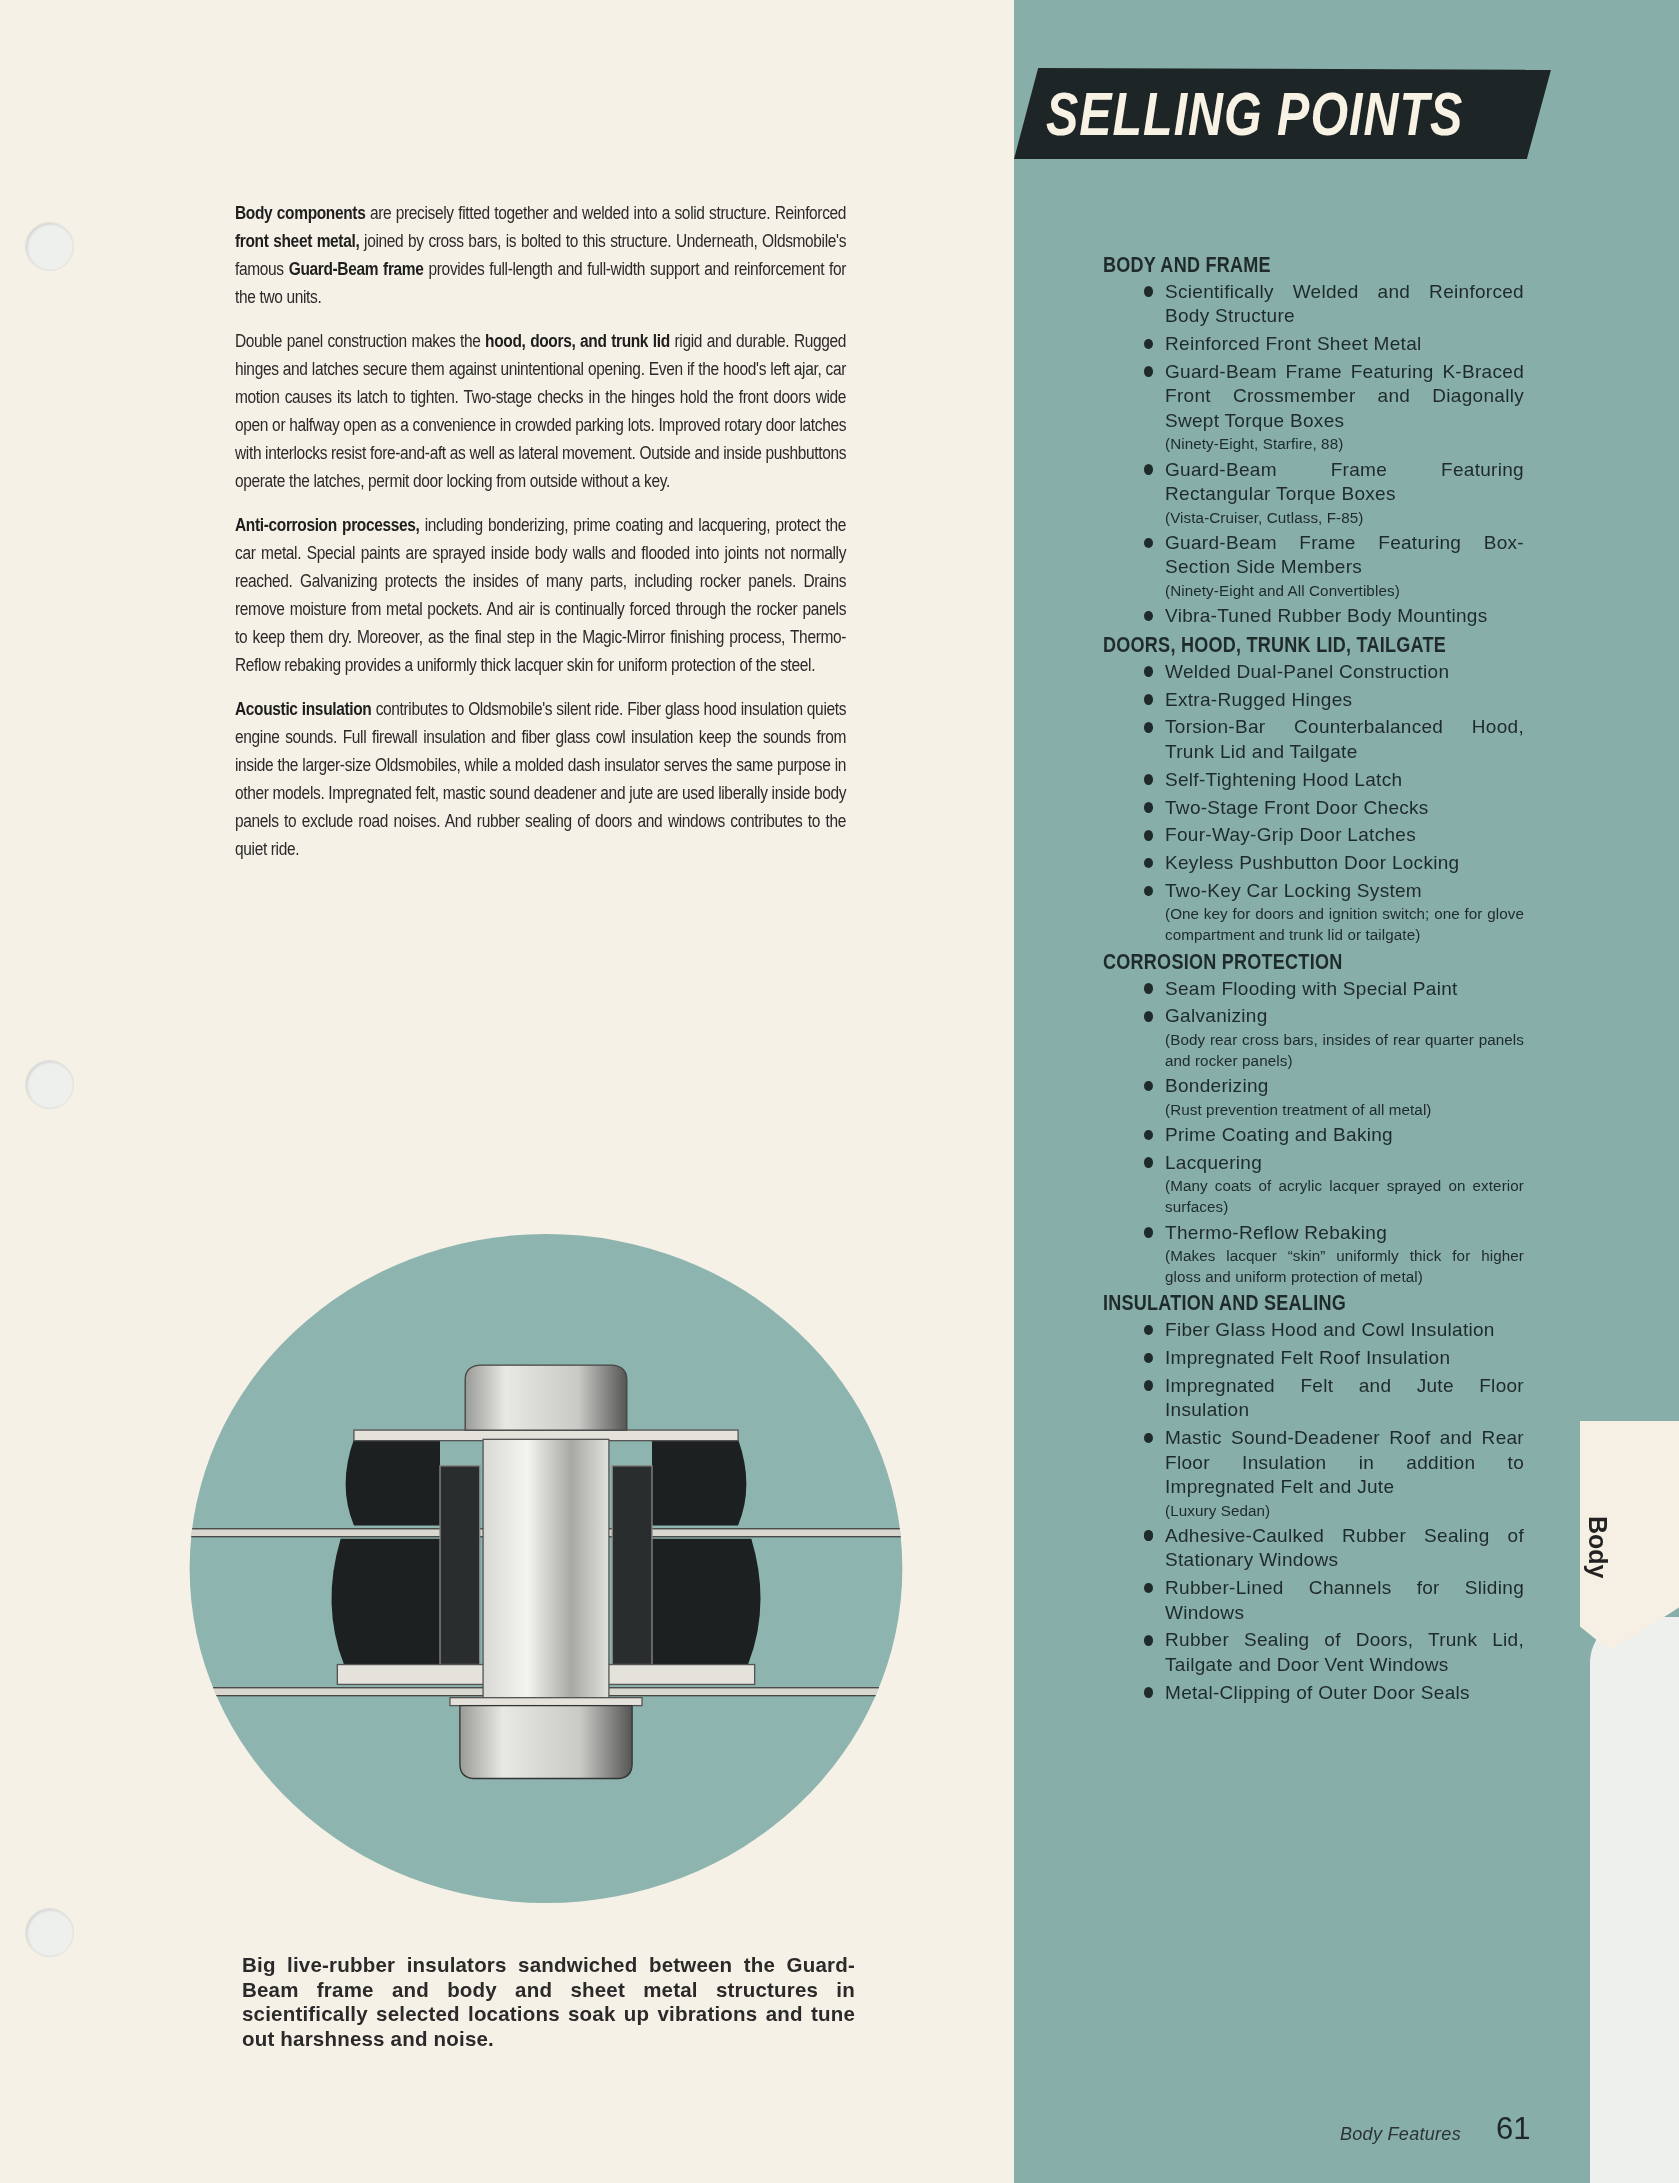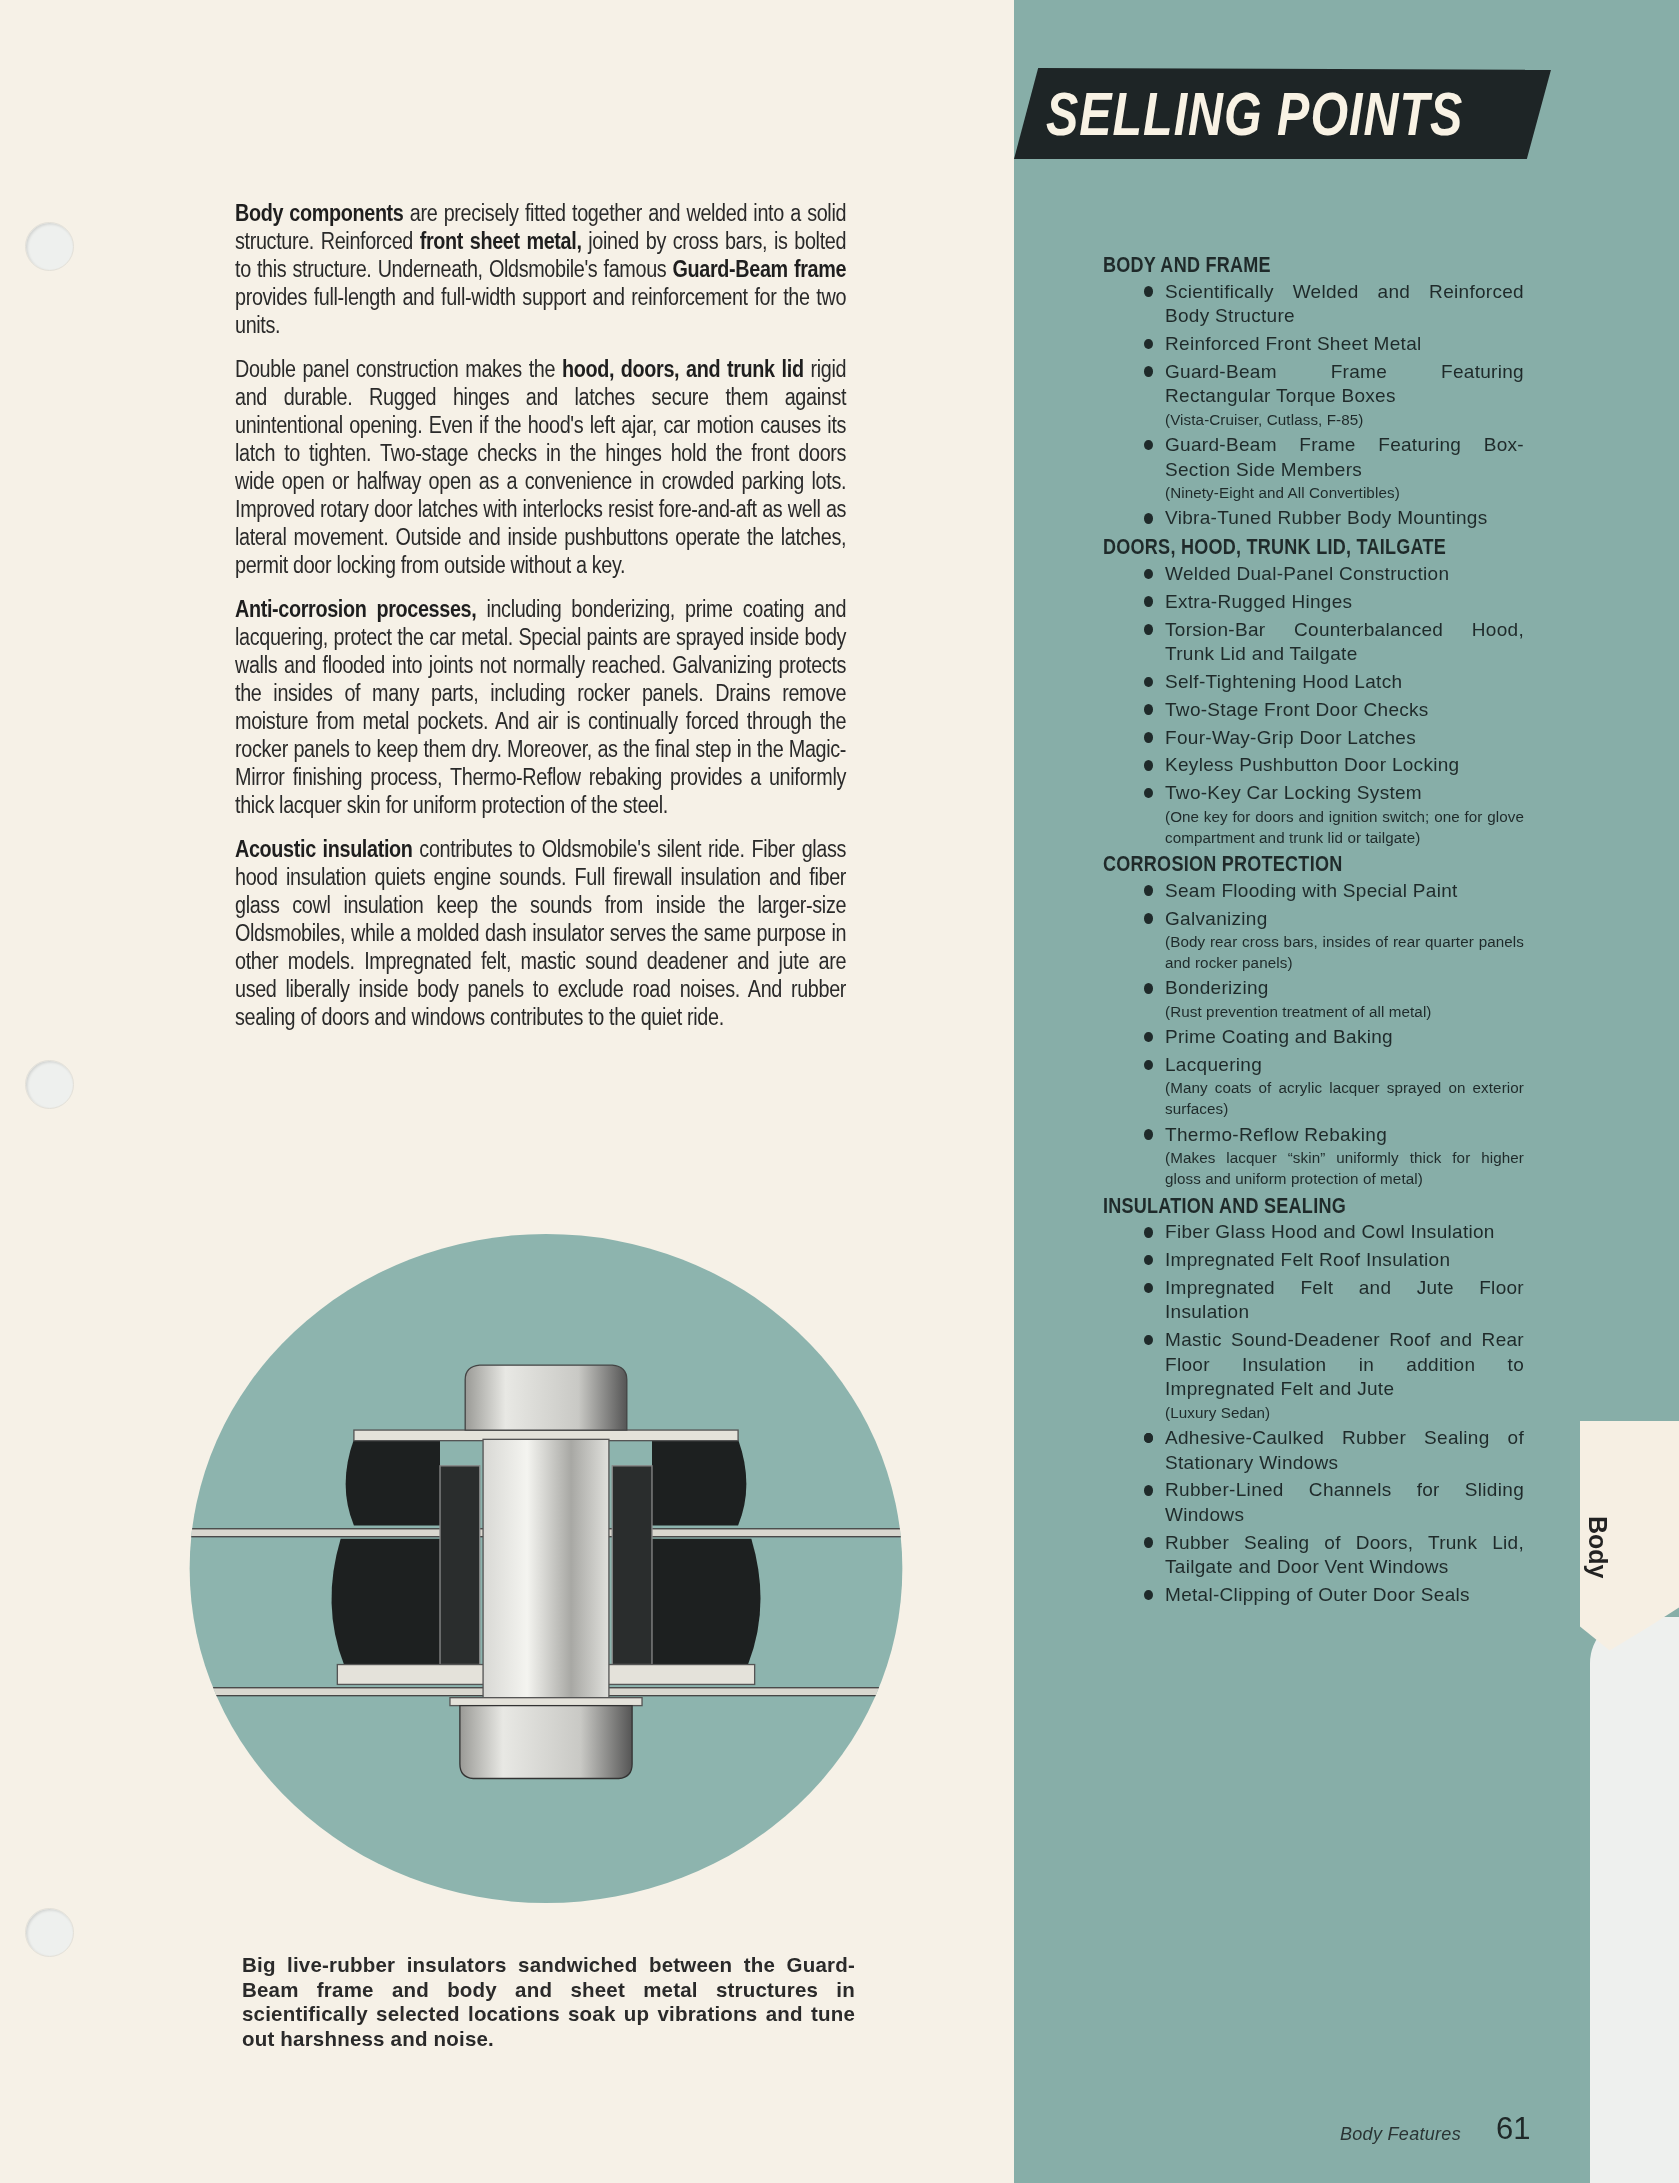--- a/index.html
+++ b/index.html
@@ -15,21 +15,21 @@
     background: #f6f1e7;
   }
   .hole {
     position: absolute; width: 49px; height: 49px; border-radius: 50%;
     background: #eef0ee; box-shadow: inset 1.3px 1.3px 2.7px rgba(0,0,0,0.12);
     border: 0.7px solid #e3e0d8;
   }
   .body-col {
     position: absolute; left: 235px; top: 199px; width: 611px;
     font-family: "Liberation Sans Narrow", "Liberation Sans", sans-serif;
-    font-size: 23px; line-height: 28px; color: #2a2a2a;
+    font-size: 18px; line-height: 28px; color: #2a2a2a;
     text-align: justify; letter-spacing: -0.4px;
   }
   .body-col p { margin-bottom: 16px; transform: scaleX(0.86); transform-origin: left top; width: 116.3%; }
   .body-col b { font-weight: bold; color: #1e1e1e; }
 
   .illustration {
     position: absolute; left: 188px; top: 1234px; width: 716px; height: 669px;
   }
   .caption {
     position: absolute; left: 242px; top: 1953px; width: 613px;
@@ -176,20 +176,25 @@
       <div class="sp-item">
         <span class="sp-bullet"></span>
         <div class="sp-main">Scientifically Welded and Reinforced Body Structure</div>
       </div>
       <div class="sp-item">
         <span class="sp-bullet"></span>
         <div class="sp-main">Reinforced Front Sheet Metal</div>
       </div>
       <div class="sp-item">
         <span class="sp-bullet"></span>
+        <div class="sp-main">Guard-Beam Frame Featuring K-Braced Front Crossmember and Diagonally Swept Torque Boxes</div>
+        <div class="sp-note">(Ninety-Eight, Starfire, 88)</div>
+      </div>
+      <div class="sp-item">
+        <span class="sp-bullet"></span>
         <div class="sp-main">Guard-Beam Frame Featuring Rectangular Torque Boxes</div>
         <div class="sp-note">(Vista-Cruiser, Cutlass, F-85)</div>
       </div>
       <div class="sp-item">
         <span class="sp-bullet"></span>
         <div class="sp-main">Guard-Beam Frame Featuring Box-Section Side Members</div>
         <div class="sp-note">(Ninety-Eight and All Convertibles)</div>
       </div>
       <div class="sp-item">
         <span class="sp-bullet"></span>

